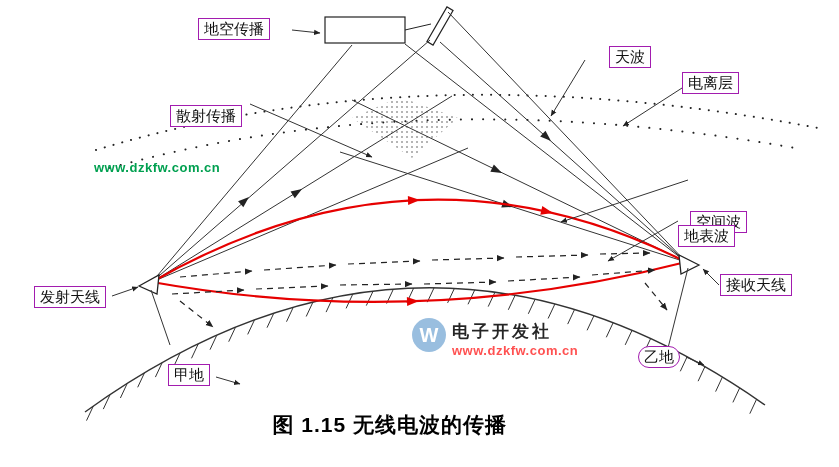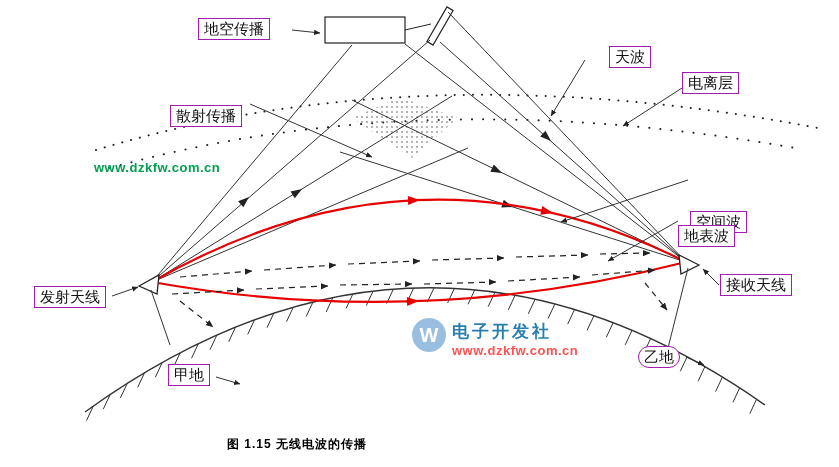--- a/index.html
+++ b/index.html
@@ -9,35 +9,35 @@
     font-family:"Liberation Sans","DejaVu Sans",sans-serif;
   }
   .stage { position:absolute; left:0; top:0; width:839px; height:467px; }
   svg.base { position:absolute; left:0; top:0; }
   .lbl {
     position:absolute; font-size:15px; color:#111; background:#fff;
     border:1px solid #a21caf; padding:1px 5px; line-height:18px;
     white-space:nowrap; z-index:5;
   }
   .caption {
-    position:absolute; left:227px; top:436px; width:280px; text-align:left;
-    font-size:12px; font-weight:bold; letter-spacing:1px; color:#000; z-index:5;
+    position:absolute; left:227px; top:411px; width:280px; text-align:right;
+    font-size:21px; font-weight:bold; letter-spacing:1px; color:#000; z-index:5;
   }
   .wm-green {
     position:absolute; left:94px; top:160px; font-size:13px; font-weight:bold;
     color:#00a050; z-index:4; letter-spacing:0.5px;
   }
   .wm-logo {
     position:absolute; left:412px; top:318px; width:34px; height:34px;
     border-radius:50%; background:#8fb8dc; color:#ffffff; font-weight:bold;
     font-size:20px; text-align:center; line-height:34px; opacity:0.9; z-index:4;
   }
   .wm-brand {
     position:absolute; left:452px; top:320px; font-size:17px; font-weight:bold;
-    color:#0369a1; letter-spacing:3px; opacity:0.85; z-index:4;
+    color:#000000; letter-spacing:3px; opacity:0.85; z-index:4;
   }
   .wm-url {
     position:absolute; left:452px; top:343px; font-size:13px; font-weight:bold;
     color:#ff3333; opacity:0.85; z-index:4; letter-spacing:0.5px;
   }
 </style>
 </head>
 <body>
 
 <div class="stage">

